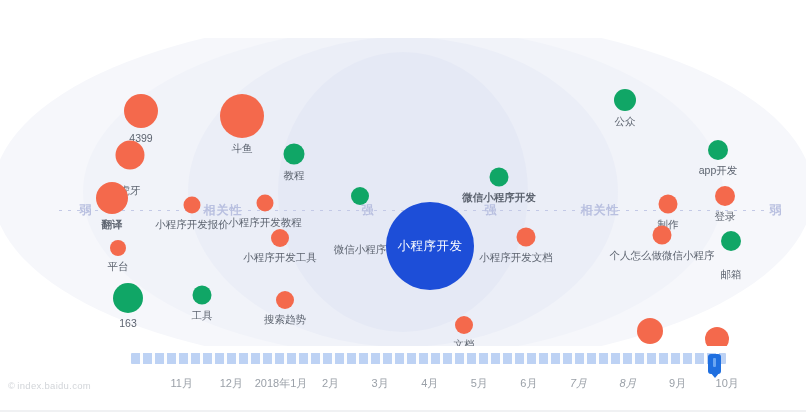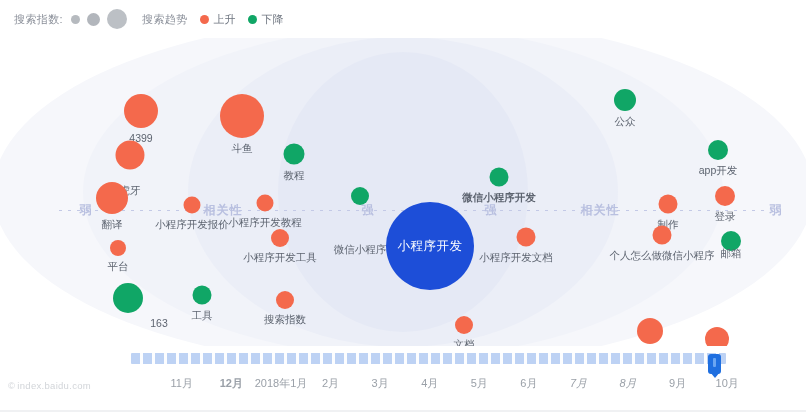--- a/index.html
+++ b/index.html
@@ -88,42 +88,20 @@
     font-size:9.5px; color:#d2d5d9; letter-spacing:.3px;
   }
   .watermark .wm-mark { margin-right:2px; }
   .bottom-rule { position:absolute; left:0; top:410px; width:806px; height:2px; background:#f0f1f3; }
 </style>
 </head>
 <body>
 
 <div id="app">
 
-  <div class="legend">
-    <div class="lg-group" id="legend-size" style="left:14px;">
-      <span class="lg-title">搜索指数:</span>
-      <span class="sz-dots">
-        <span class="sz-dot s1"></span>
-        <span class="sz-dot s2"></span>
-        <span class="sz-dot s3"></span>
-      </span>
-    </div>
-
-    <div class="lg-group" id="legend-trend" style="left:142px;">
-      <span class="lg-title">搜索趋势</span>
-      <span class="tr-item">
-        <span class="tr-dot" style="background:#f4694c"></span>
-        <span class="tr-label">上升</span>
-      </span>
-      <span class="tr-item">
-        <span class="tr-dot" style="background:#10a666"></span>
-        <span class="tr-label">下降</span>
-      </span>
-    </div>
-  </div>
 
   <div class="plot">
     <div class="rings">
       <div class="ring" style="width:820px;height:352px;background:#f6f7fb;"></div>
       <div class="ring" style="width:640px;height:330px;background:#f1f3f9;"></div>
       <div class="ring" style="width:430px;height:310px;background:#ebeef7;"></div>
       <div class="ring" style="width:250px;height:280px;background:#e5e9f5;"></div>
     </div>
 
     <div class="axis-line"></div>
@@ -143,21 +121,21 @@
         <div class="bub-label" style="left: 242px; top: 104px;">斗鱼</div>
         <div class="bubble" style="left: 625px; top: 62px; width: 22px; height: 22px; background: rgb(16, 166, 102);"></div>
         <div class="bub-label" style="left: 625px; top: 77px;">公众</div>
         <div class="bubble" style="left: 130px; top: 117px; width: 29px; height: 29px; background: rgb(244, 105, 76);"></div>
         <div class="bub-label" style="left: 130px; top: 146px;">虎牙</div>
         <div class="bubble" style="left: 294px; top: 116px; width: 21px; height: 21px; background: rgb(16, 166, 102);"></div>
         <div class="bub-label" style="left: 294px; top: 130.5px;">教程</div>
         <div class="bubble" style="left: 718px; top: 112px; width: 20px; height: 20px; background: rgb(16, 166, 102);"></div>
         <div class="bub-label" style="left: 718px; top: 126px;">app开发</div>
         <div class="bubble" style="left: 112px; top: 160px; width: 32px; height: 32px; background: rgb(244, 105, 76);"></div>
-        <div class="bub-label" style="left: 112px; top: 180px;">翻译</div>
+        <div class="bub-label" style="left: 112px; top: 180px; font-weight: bold;">翻译</div>
         <div class="bubble" style="left: 192px; top: 167px; width: 17px; height: 17px; background: rgb(244, 105, 76);"></div>
         <div class="bub-label" style="left: 192px; top: 179.5px;">小程序开发报价</div>
         <div class="bubble" style="left: 265px; top: 165px; width: 17px; height: 17px; background: rgb(244, 105, 76);"></div>
         <div class="bub-label" style="left: 265px; top: 177.5px;">小程序开发教程</div>
         <div class="bubble" style="left: 360px; top: 158px; width: 18px; height: 18px; background: rgb(16, 166, 102);"></div>
         <div class="bub-label" style="left: 360px; top: 171px; margin-top: 34px;">微信小程序</div>
         <div class="bubble" style="left: 499px; top: 139px; width: 19px; height: 19px; background: rgb(16, 166, 102);"></div>
         <div class="bub-label" style="left: 499px; top: 152.5px; font-weight: bold;">微信小程序开发</div>
         <div class="bubble" style="left: 668px; top: 166px; width: 19px; height: 19px; background: rgb(244, 105, 76);"></div>
         <div class="bub-label" style="left: 668px; top: 179.5px;">制作</div>
@@ -165,45 +143,45 @@
         <div class="bub-label" style="left: 725px; top: 172px;">登录</div>
         <div class="bubble" style="left: 118px; top: 210px; width: 16px; height: 16px; background: rgb(244, 105, 76);"></div>
         <div class="bub-label" style="left: 118px; top: 222px;">平台</div>
         <div class="bubble" style="left: 280px; top: 200px; width: 18px; height: 18px; background: rgb(244, 105, 76);"></div>
         <div class="bub-label" style="left: 280px; top: 213px;">小程序开发工具</div>
         <div class="bubble" style="left: 526px; top: 199px; width: 19px; height: 19px; background: rgb(244, 105, 76);"></div>
         <div class="bub-label" style="left: 516px; top: 212.5px; text-align: center;">小程序开发文档</div>
         <div class="bubble" style="left: 662px; top: 197px; width: 19px; height: 19px; background: rgb(244, 105, 76);"></div>
         <div class="bub-label" style="left: 662px; top: 210.5px;">个人怎么做微信小程序</div>
         <div class="bubble" style="left: 731px; top: 203px; width: 20px; height: 20px; background: rgb(16, 166, 102);"></div>
-        <div class="bub-label" style="left: 731px; top: 209px;">邮箱</div>
+        <div class="bub-label" style="left: 731px; top: 230px;">邮箱</div>
         <div class="bubble" style="left: 128px; top: 260px; width: 30px; height: 30px; background: rgb(16, 166, 102);"></div>
-        <div class="bub-label" style="left: 128px; top: 279px; margin-left: 31px;">163</div>
+        <div class="bub-label" style="left: 128px; top: 279px;">163</div>
         <div class="bubble" style="left: 202px; top: 257px; width: 19px; height: 19px; background: rgb(16, 166, 102);"></div>
         <div class="bub-label" style="left: 202px; top: 270.5px;">工具</div>
         <div class="bubble" style="left: 285px; top: 262px; width: 18px; height: 18px; background: rgb(244, 105, 76);"></div>
-        <div class="bub-label" style="left: 285px; top: 275px;">搜索指数</div>
+        <div class="bub-label" style="left: 285px; top: 275px;">搜索趋势</div>
         <div class="bubble" style="left: 464px; top: 287px; width: 18px; height: 18px; background: rgb(244, 105, 76);"></div>
         <div class="bub-label" style="left: 464px; top: 300px;">文档</div>
         <div class="bubble" style="left: 650px; top: 293px; width: 26px; height: 26px; background: rgb(244, 105, 76);"></div>
         <div class="bubble" style="left: 717px; top: 301px; width: 24px; height: 24px; background: rgb(244, 105, 76);"></div>
       </div>
 
     <div class="center-bubble" id="center-bubble" style="left: 430px; top: 208px; width: 88px; height: 88px; background: #1d4ed8;">
       <span>小程序开发</span>
     </div>
   </div>
 
   <div class="timeline">
     <div class="tl-track">
       <div class="tl-handle" id="tl-handle" style="left: 577.1px; background: rgb(31, 111, 224);"></div>
     </div>
     <div id="tl-ticks">
         <div class="tl-tick" style="left: 181.792px;">11月</div>
-        <div class="tl-tick" style="left: 231.375px; font-weight: bold;">12月</div>
+        <div class="tl-tick" style="left: 231.375px;">12月</div>
         <div class="tl-tick" style="left: 280.958px;">2018年1月</div>
         <div class="tl-tick" style="left: 330.542px;">2月</div>
         <div class="tl-tick" style="left: 380.125px;">3月</div>
         <div class="tl-tick" style="left: 429.708px;">4月</div>
         <div class="tl-tick" style="left: 479.292px;">5月</div>
         <div class="tl-tick" style="left: 528.875px;">6月</div>
         <div class="tl-tick" style="left: 578.458px; font-style: italic;">7月</div>
         <div class="tl-tick" style="left: 628.042px; font-style: italic;">8月</div>
         <div class="tl-tick" style="left: 677.625px;">9月</div>
         <div class="tl-tick" style="left: 727.208px;">10月</div>

